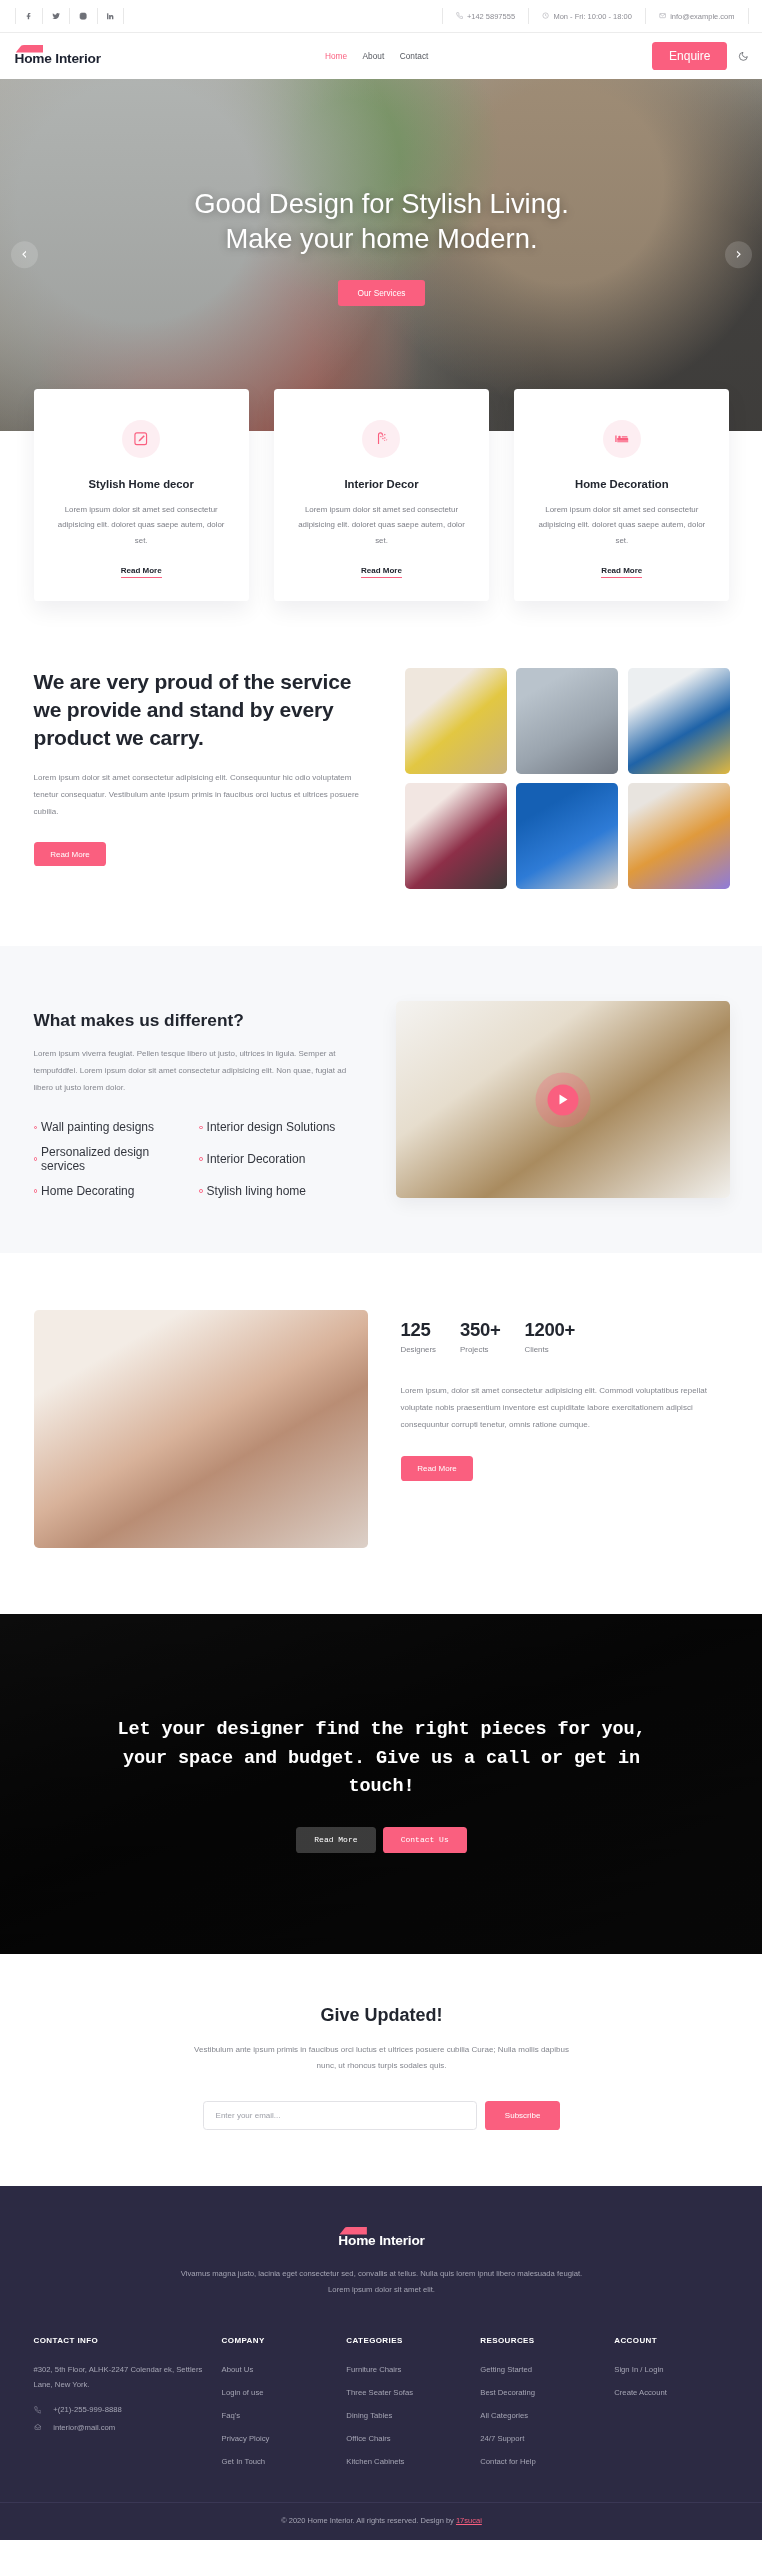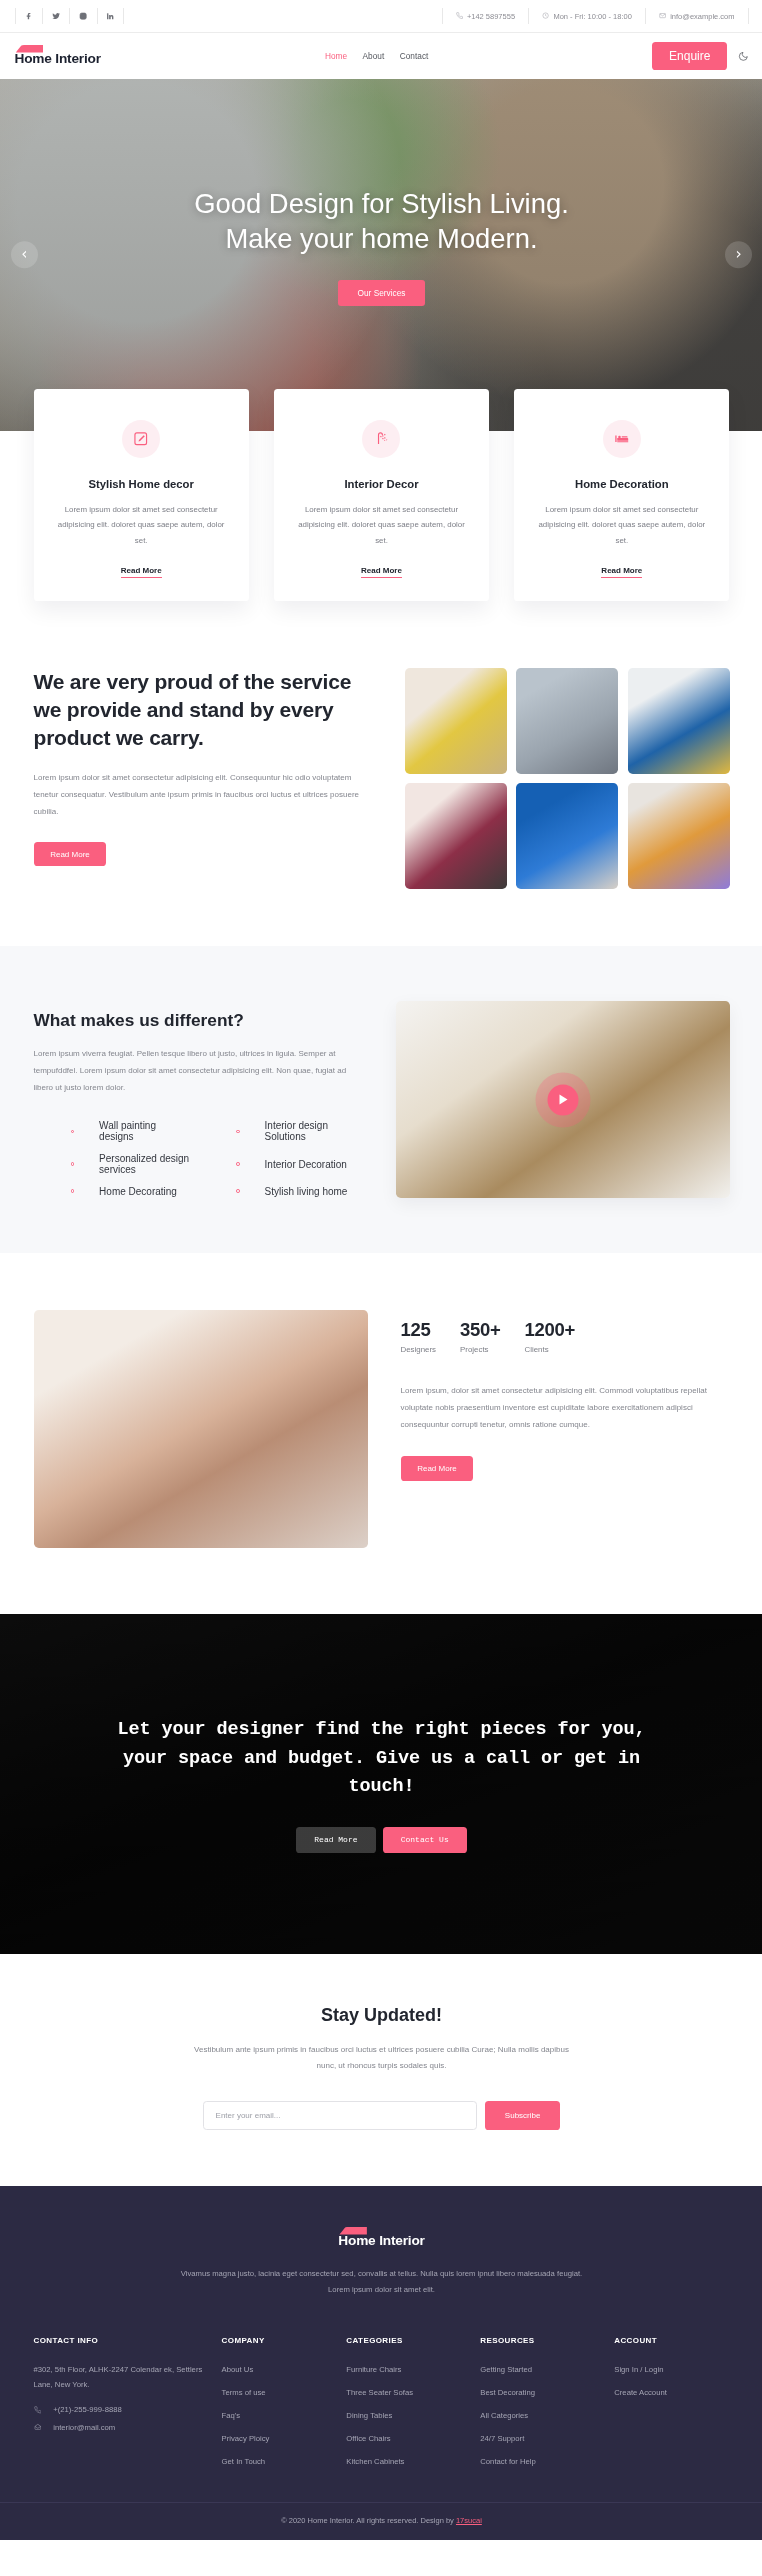--- a/index.html
+++ b/index.html
@@ -160,21 +160,21 @@
   .ph5 { background: linear-gradient(150deg,#1560b4 25%,#2e7bd6 60%,#d7d0c8 100%); }
   .ph6 { background: linear-gradient(150deg,#e8e4df 18%,#e09a3c 55%,#8f7bd9 100%); }
 
   
   .different { background: #f7f8fa; padding: 55px 0; }
   .different .inner { display: flex; gap: 37px; align-items: flex-start; }
   .different .left { flex: 1; padding-top: 8.3px; }
   .different h2 { font-size: 17.3px; font-weight: 700; color: #22262f; margin-bottom: 15.5px; }
   .different p { font-size: 8px; line-height: 2.1; color: #84868e; margin-bottom: 24px; }
   .feats { display: grid; grid-template-columns: 1fr 1fr; gap: 10.7px 6px; }
-  .feat { display: flex; align-items: center; gap: 25px; font-size: 10px; color: #33363e; margin-left: 37px; }
+  .feat { display: flex; align-items: center; gap: 4px; font-size: 12px; color: #33363e; }
   .feat .dot {
     width: 3.6px; height: 3.6px; border-radius: 50%;
     border: 0.8px solid #fa5f7f; flex: 0 0 auto;
   }
   .video {
     flex: 0 0 334px; height: 197px; border-radius: 4.8px; position: relative;
     background: linear-gradient(145deg,#f4f3f1 0%,#e6ddcd 32%,#a98b5f 60%,#f2f1ee 100%);
     box-shadow: 0 6px 18px rgba(20,20,40,.06);
   }
   .playwrap {
@@ -495,21 +495,21 @@
 
 <section class="cta">
   <h2>Let your designer find the right pieces for you, your space and budget. Give us a call or get in touch!</h2>
   <div class="btns">
     <button class="btn-grey">Read More</button>
     <button class="btn-contact">Contact Us</button>
   </div>
 </section>
 
 <section class="news">
-  <h2>Stay Updated!</h2>
+  <h2>Give Updated!</h2>
   <p>Vestibulum ante ipsum primis in faucibus orci luctus et ultrices posuere cubilia Curae; Nulla mollis dapibus nunc, ut rhoncus turpis sodales quis.</p>
   <div class="newsform">
     <input type="text" placeholder="Enter your email..." style="">
     <button class="btn-sub">Subscribe</button>
   </div>
 </section>
 
 <footer>
   <div class="fbrand">
     <div class="logo">
@@ -534,21 +534,21 @@
             <path d="M3 10.5l9-6.5 9 6.5V18a2 2 0 0 1-2 2H5a2 2 0 0 1-2-2z"></path>
             <path d="M3 10.5l9 6 9-6"></path>
           </svg>
         <span>interior@mail.com</span>
       </div>
     </div>
 
     <div class="fcol">
       <h4>COMPANY</h4>
       <a href="#">About Us</a>
-      <a href="#">Terms of use</a>
+      <a href="#">Login of use</a>
       <a href="#">Faq's</a>
       <a href="#">Privacy Ploicy</a>
       <a href="#">Get In Touch</a>
     </div>
 
     <div class="fcol">
       <h4>CATEGORIES</h4>
       <a href="#">Furniture Chairs</a>
       <a href="#">Three Seater Sofas</a>
       <a href="#">Dining Tables</a>

